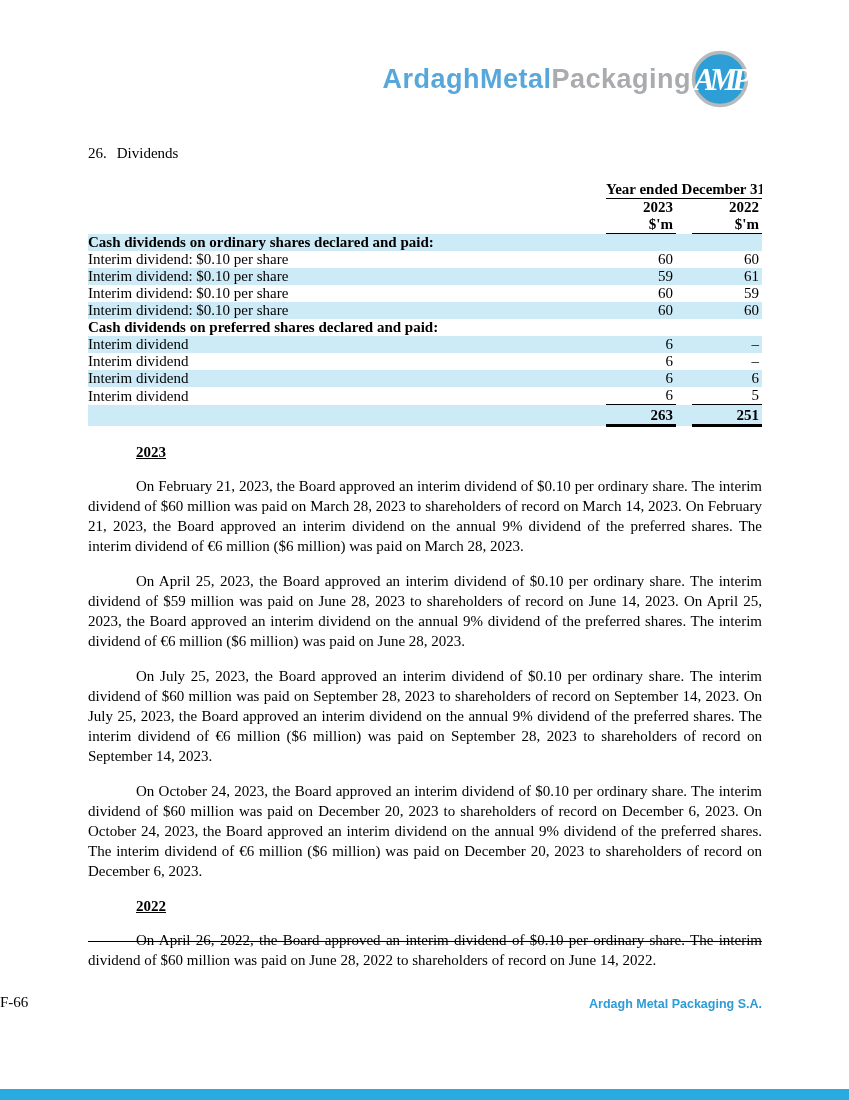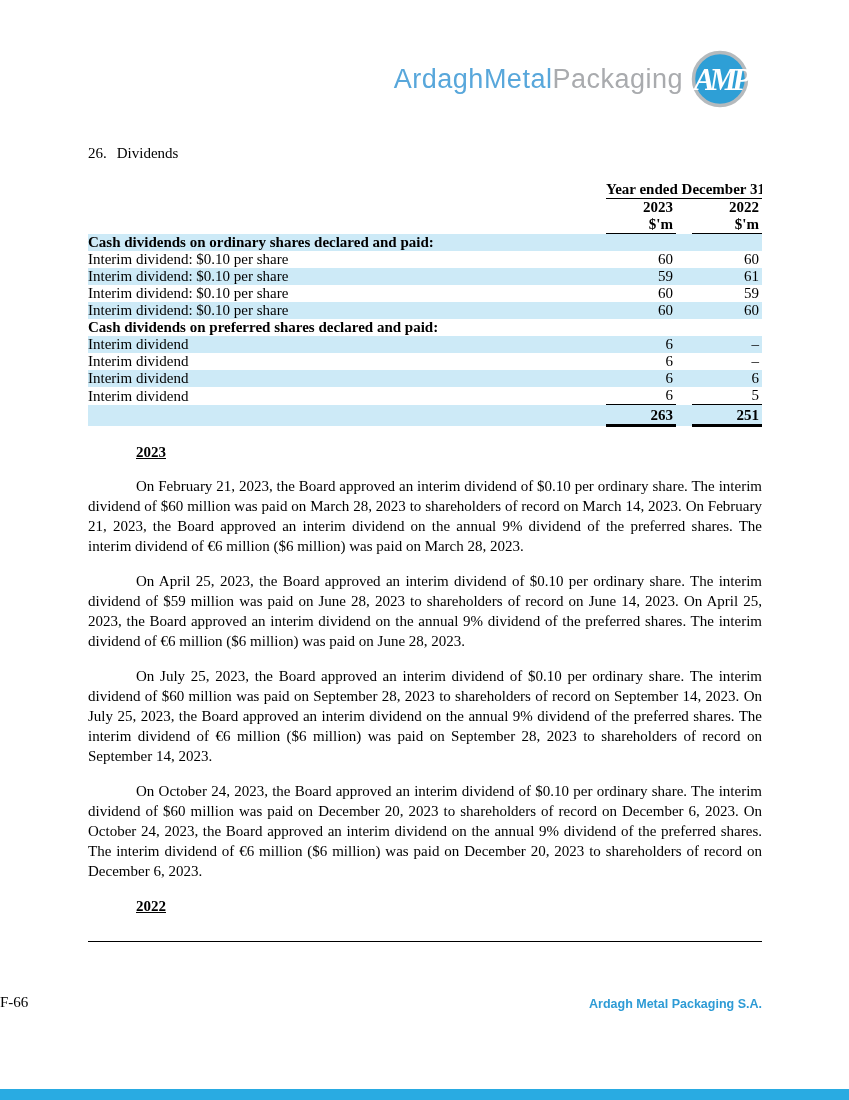--- a/index.html
+++ b/index.html
@@ -7,22 +7,22 @@
     width:849px; height:1100px; position:relative; background:#fff;
     font-family:"Liberation Serif", serif; color:#000; overflow:hidden;
     margin:0 auto;
   }
   
   .logo-row {
     display:flex; justify-content:flex-end; align-items:center;
     padding:50px 100px 0 0; height:58px; box-sizing:content-box;
   }
   .logo-text {
-    font-family:"Liberation Sans", sans-serif; font-size:27px; font-weight:400;
-    letter-spacing:0.5px; white-space:nowrap; margin-right:8px;
+    font-family:"Liberation Sans", sans-serif; font-size:27px; font-weight:700;
+    letter-spacing:0.5px; white-space:nowrap; 
   }
   .logo-text .w-blue { color:var(--brand-blue); }
   .logo-text .w-gray { color:var(--brand-gray); }
   .monogram { display:inline-block; width:58px; height:58px; }
   .monogram circle { fill:var(--monogram-fill); stroke:var(--monogram-ring); }
   .monogram text {
     fill:#ffffff; font-family:"Liberation Serif", serif; font-style:italic;
     font-weight:bold; letter-spacing:-5px;
   }
   
@@ -181,20 +181,21 @@
   <div class="narrative">
       <div>
         <h3 class="yr-head">2023</h3>
         <p>On February 21, 2023, the Board approved an interim dividend of $0.10 per ordinary share. The interim dividend of $60 million was paid on March 28, 2023 to shareholders of record on March 14, 2023. On February 21, 2023, the Board approved an interim dividend on the annual 9% dividend of the preferred shares. The interim dividend of €6 million ($6 million) was paid on March 28, 2023.</p>
         <p>On April 25, 2023, the Board approved an interim dividend of $0.10 per ordinary share. The interim dividend of $59 million was paid on June 28, 2023 to shareholders of record on June 14, 2023. On April 25, 2023, the Board approved an interim dividend on the annual 9% dividend of the preferred shares. The interim dividend of €6 million ($6 million) was paid on June 28, 2023.</p>
         <p>On July 25, 2023, the Board approved an interim dividend of $0.10 per ordinary share. The interim dividend of $60 million was paid on September 28, 2023 to shareholders of record on September 14, 2023. On July 25, 2023, the Board approved an interim dividend on the annual 9% dividend of the preferred shares. The interim dividend of €6 million ($6 million) was paid on September 28, 2023 to shareholders of record on September 14, 2023.</p>
         <p>On October 24, 2023, the Board approved an interim dividend of $0.10 per ordinary share. The interim dividend of $60 million was paid on December 20, 2023 to shareholders of record on December 6, 2023. On October 24, 2023, the Board approved an interim dividend on the annual 9% dividend of the preferred shares. The interim dividend of €6 million ($6 million) was paid on December 20, 2023 to shareholders of record on December 6, 2023.</p>
       </div>
       <div>
         <h3 class="yr-head">2022</h3>
+        <p>On April 26, 2022, the Board approved an interim dividend of $0.10 per ordinary share. The interim dividend of $60 million was paid on June 28, 2022 to shareholders of record on June 14, 2022.</p>
       </div>
     </div>
 
   <div class="footer-rule"></div>
   <div class="footer-company">Ardagh Metal Packaging S.A.</div>
   <div class="page-number">F-66</div>
   <div class="bottom-bar"></div>
 
 </div>
 

